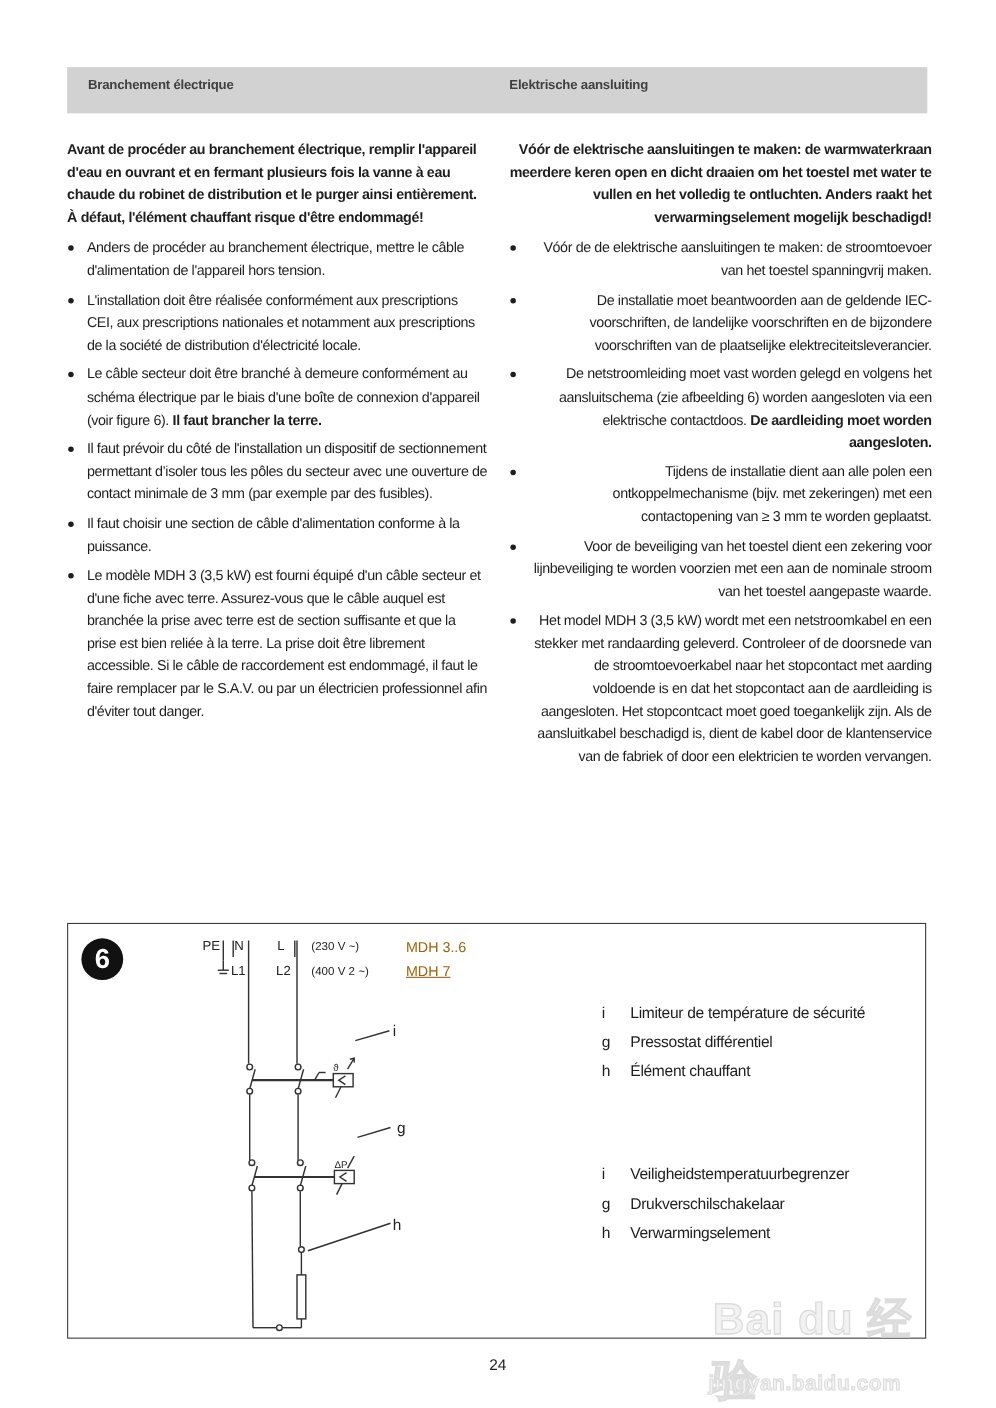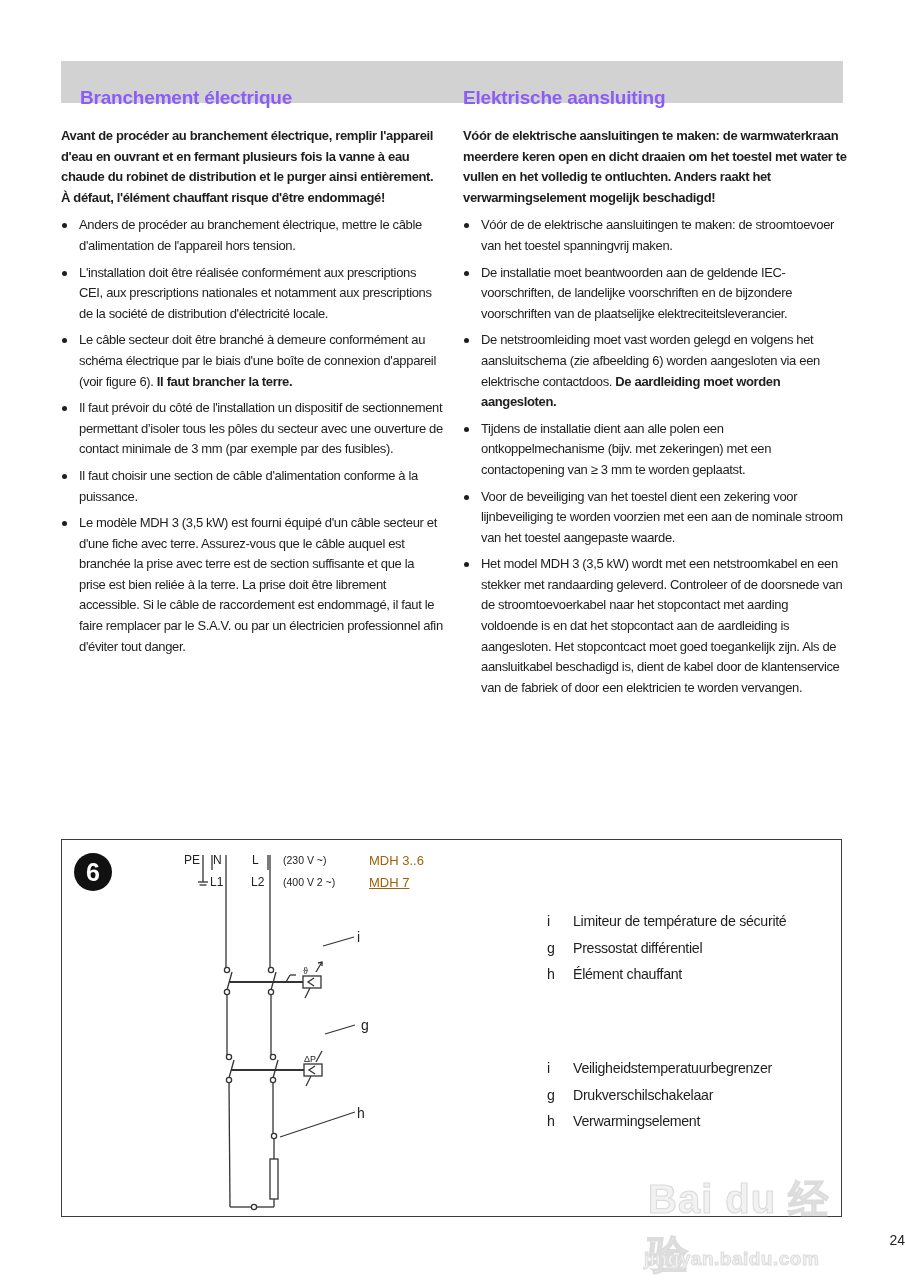--- a/index.html
+++ b/index.html
@@ -6,29 +6,29 @@
   body {
     width: 905px; height: 1280px; position: relative; overflow: hidden;
     font-family: "Liberation Sans", "DejaVu Sans", sans-serif;
     color: #1e1e1e;
   }
   .header-band {
     position: absolute; left: 61px; top: 61px; width: 782px; height: 42px;
     background: #d2d2d2;
   }
   .header-title {
-    position: absolute; top: 87px; font-size: 19px; font-weight: bold;
-    letter-spacing: -0.2px; color: #8b5cf6;
+    position: absolute; top: 70px; font-size: 12px; font-weight: bold;
+    letter-spacing: -0.2px; color: #404040;
   }
   .col {
     position: absolute; top: 126px; width: 382px;
     font-size: 13px; line-height: 20.6px; letter-spacing: -0.35px;
   }
   .col.left { left: 61px; }
-  .col.right { left: 463px; width: 384px; }
+  .col.right { left: 463px; width: 384px; text-align: right; }
   .intro { font-weight: bold; margin: 0 0 7px 0; }
   ul.bullets { list-style: none; margin: 0; padding: 0; }
   ul.bullets li { position: relative; padding-left: 18px; margin-bottom: 6px; }
   ul.bullets li::before {
     content: ""; position: absolute; left: 1px; top: 8px; width: 5px; height: 5px;
     background: #1e1e1e; border-radius: 50%;
   }
   .b { font-weight: bold; }
 
   .figure-box {
@@ -44,21 +44,21 @@
   .diagram text { font-family: "Liberation Sans", "DejaVu Sans", sans-serif; fill: #222; }
 
   .model-label { position: absolute; font-size: 13px; color: #a16207; }
   .legend { position: absolute; left: 547px; font-size: 14.2px; line-height: 26.5px; letter-spacing: -0.3px; }
   .legend .row { display: flex; }
   .legend .key { width: 26px; }
   .legend.fr { top: 908px; }
   .legend.nl { top: 1055px; }
 
   .page-number {
-    position: absolute; top: 1232px; left: 0; width: 905px; text-align: right;
+    position: absolute; top: 1232px; left: 0; width: 905px; text-align: center;
     font-size: 14px; color: #222;
   }
   .watermark {
     position: absolute; left: 640px; top: 1150px; width: 220px; height: 110px;
     color: #ececec; pointer-events: none;
   }
   .wm-main { position: absolute; left: 8px; top: 22px; font-size: 40px; font-weight: bold; letter-spacing: 1px;
     color: #f2f2f2; -webkit-text-stroke: 1.2px #dcdcdc; }
   .wm-sub { position: absolute; left: 4px; top: 82px; font-size: 19px; font-weight: bold;
     color: #f2f2f2; -webkit-text-stroke: 1px #dcdcdc; letter-spacing: 0.5px; margin-top: 16px; }

